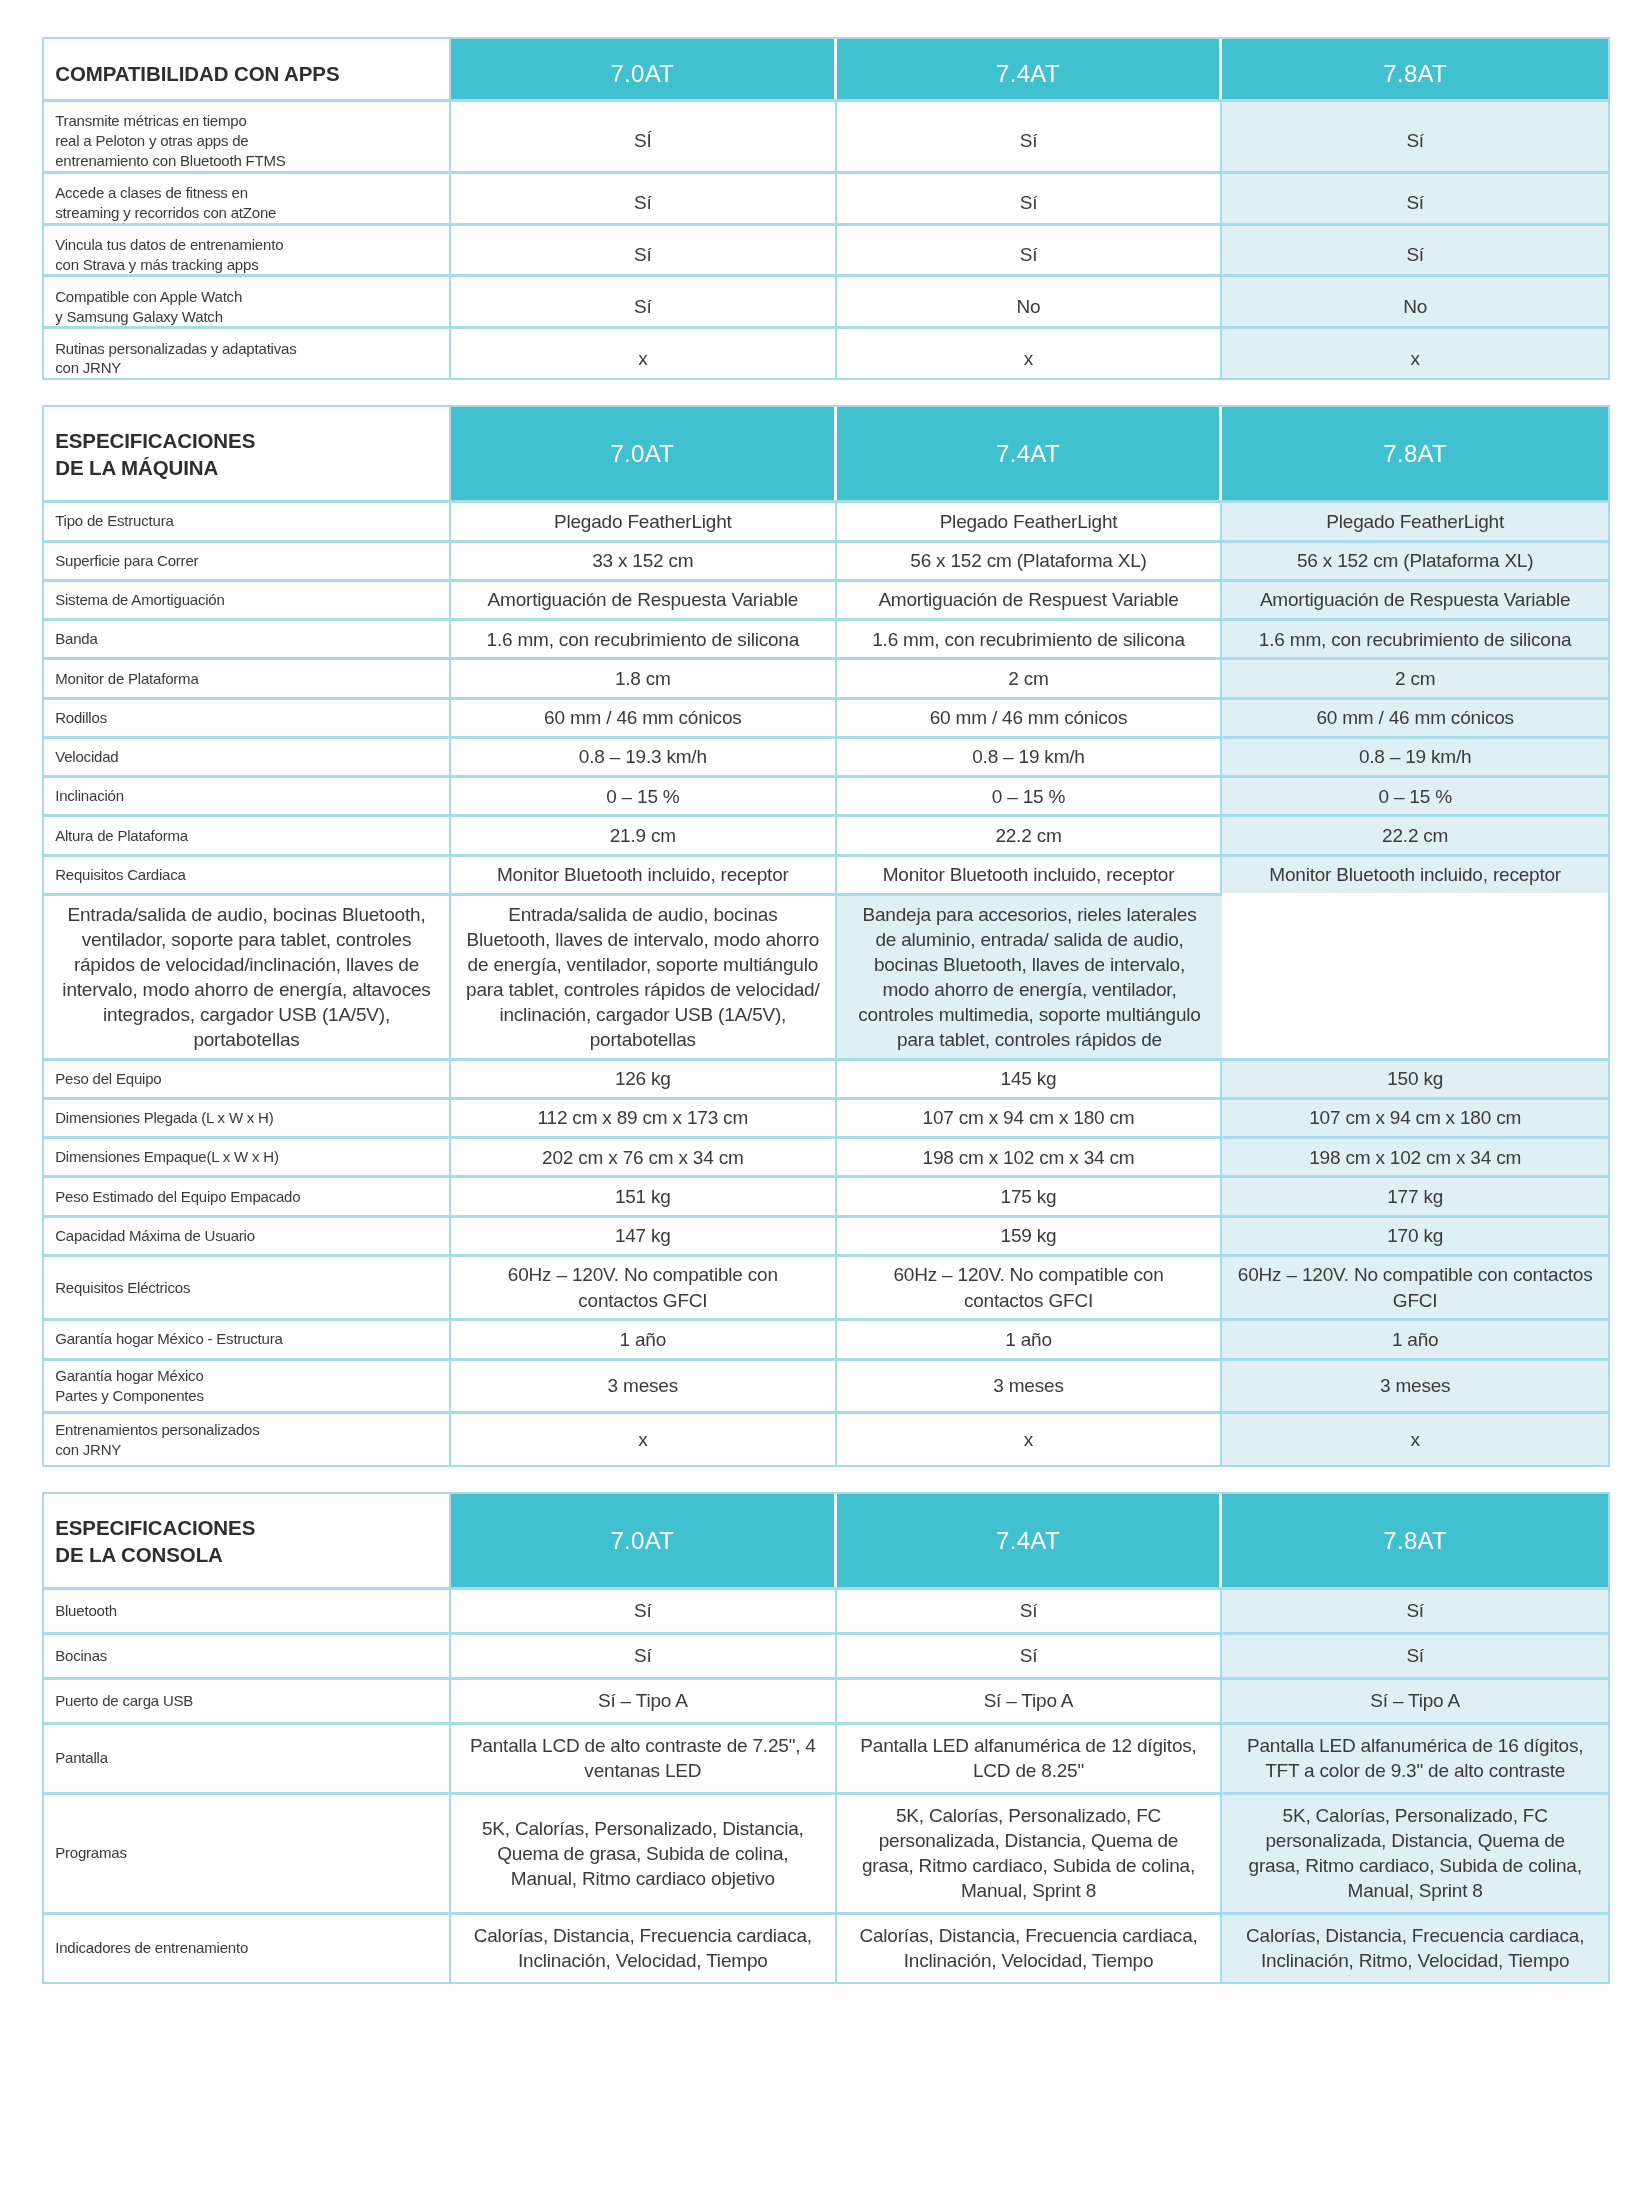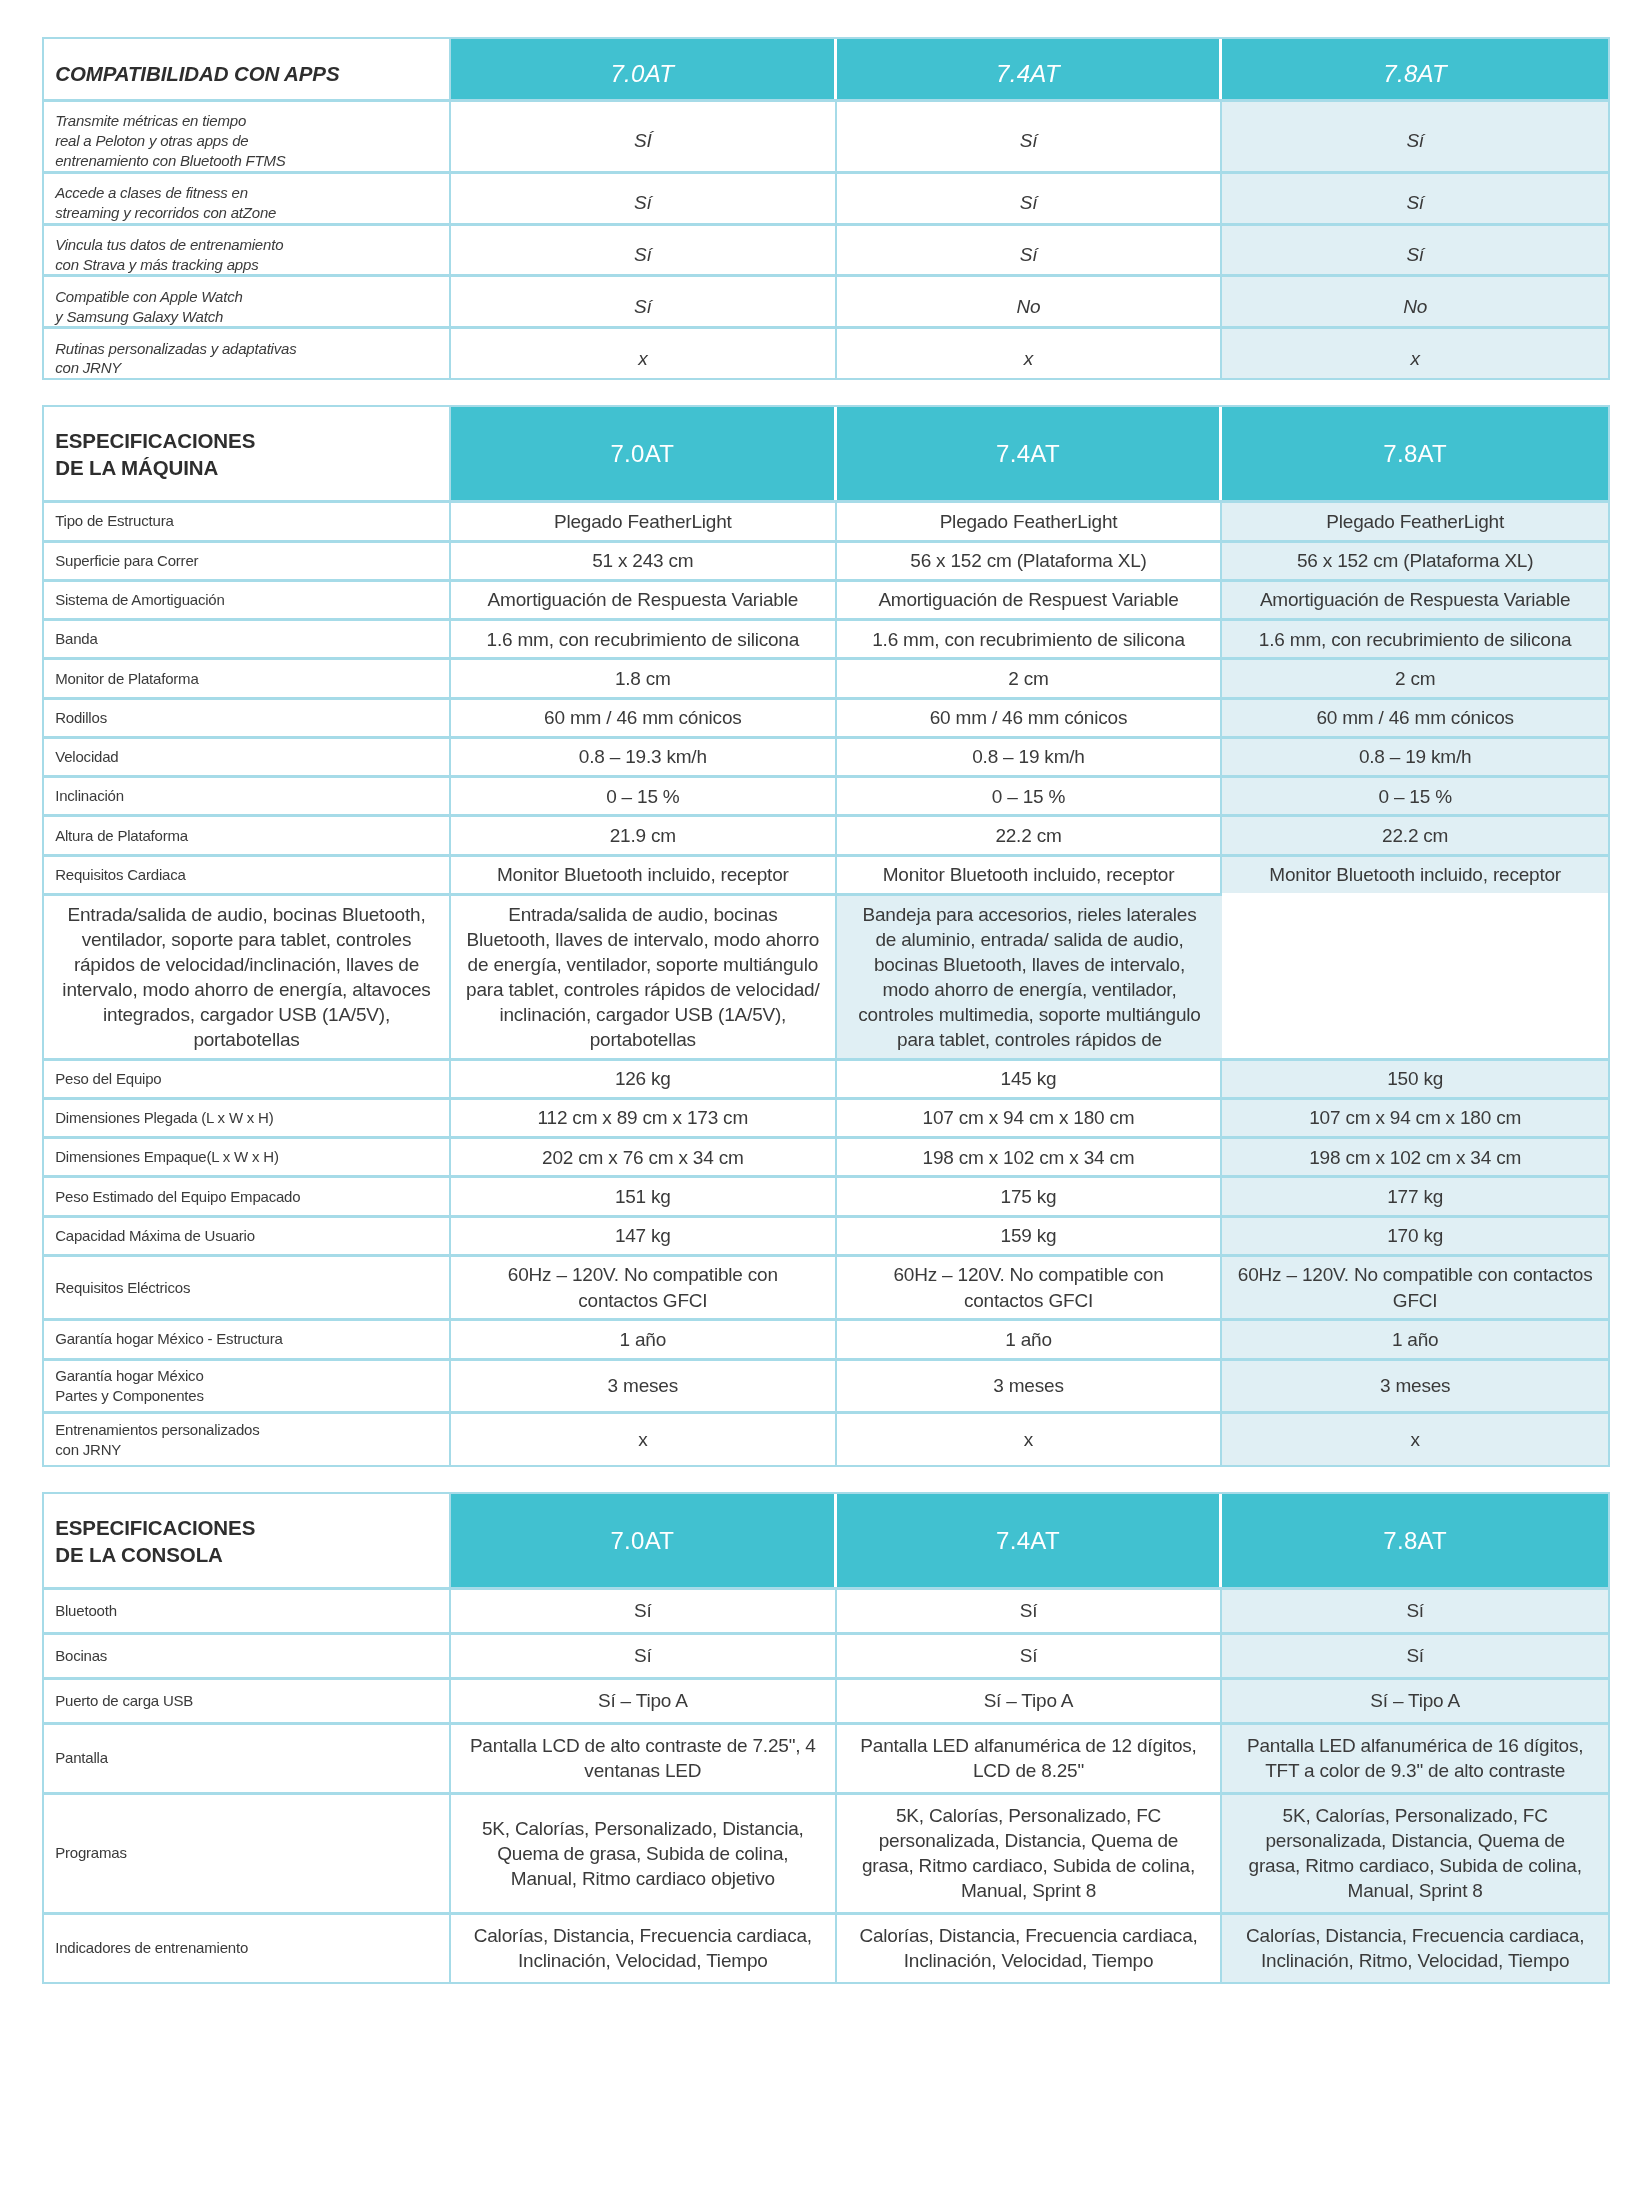--- a/index.html
+++ b/index.html
@@ -67,21 +67,21 @@
     background: #41c1d0;
     color: #ffffff;
     font-size: 24px;
     font-weight: 400;
     letter-spacing: 0.3px;
     border-right: 3.7px solid #ffffff;
   }
   .header-col:last-child { border-right: 0; }
 
   
-  .t0 .label-cell, .t0 .value-cell { padding-top: 9.3px; padding-bottom: 0; font-style: italic; }
+  .t0 .label-cell, .t0 .value-cell { padding-top: 9.3px; padding-bottom: 0; }
   .t1 .label-cell, .t1 .value-cell { padding-top: 5.6px;  padding-bottom: 5.6px;  }
   .t2 .label-cell, .t2 .value-cell { padding-top: 8.4px;  padding-bottom: 8.4px;  }
 </style>
 </head>
 <body>
 
 <div class="page">
   <div>
       <div class="spec-table t0">
         <div class="row header-row">
@@ -136,21 +136,21 @@
           <div class="cell value-cell header-col">7.8AT</div>
         </div>
         <div class="row">
           <div class="cell label-cell">Tipo de Estructura</div>
           <div class="cell value-cell">Plegado FeatherLight</div>
           <div class="cell value-cell">Plegado FeatherLight</div>
           <div class="cell value-cell light">Plegado FeatherLight</div>
         </div>
         <div class="row">
           <div class="cell label-cell">Superficie para Correr</div>
-          <div class="cell value-cell">51 x 243 cm</div>
+          <div class="cell value-cell">33 x 152 cm</div>
           <div class="cell value-cell">56 x 152 cm (Plataforma XL)</div>
           <div class="cell value-cell light">56 x 152 cm (Plataforma XL)</div>
         </div>
         <div class="row">
           <div class="cell label-cell">Sistema de Amortiguación</div>
           <div class="cell value-cell">Amortiguación de Respuesta Variable</div>
           <div class="cell value-cell">Amortiguación de Respuest Variable</div>
           <div class="cell value-cell light">Amortiguación de Respuesta Variable</div>
         </div>
         <div class="row">

